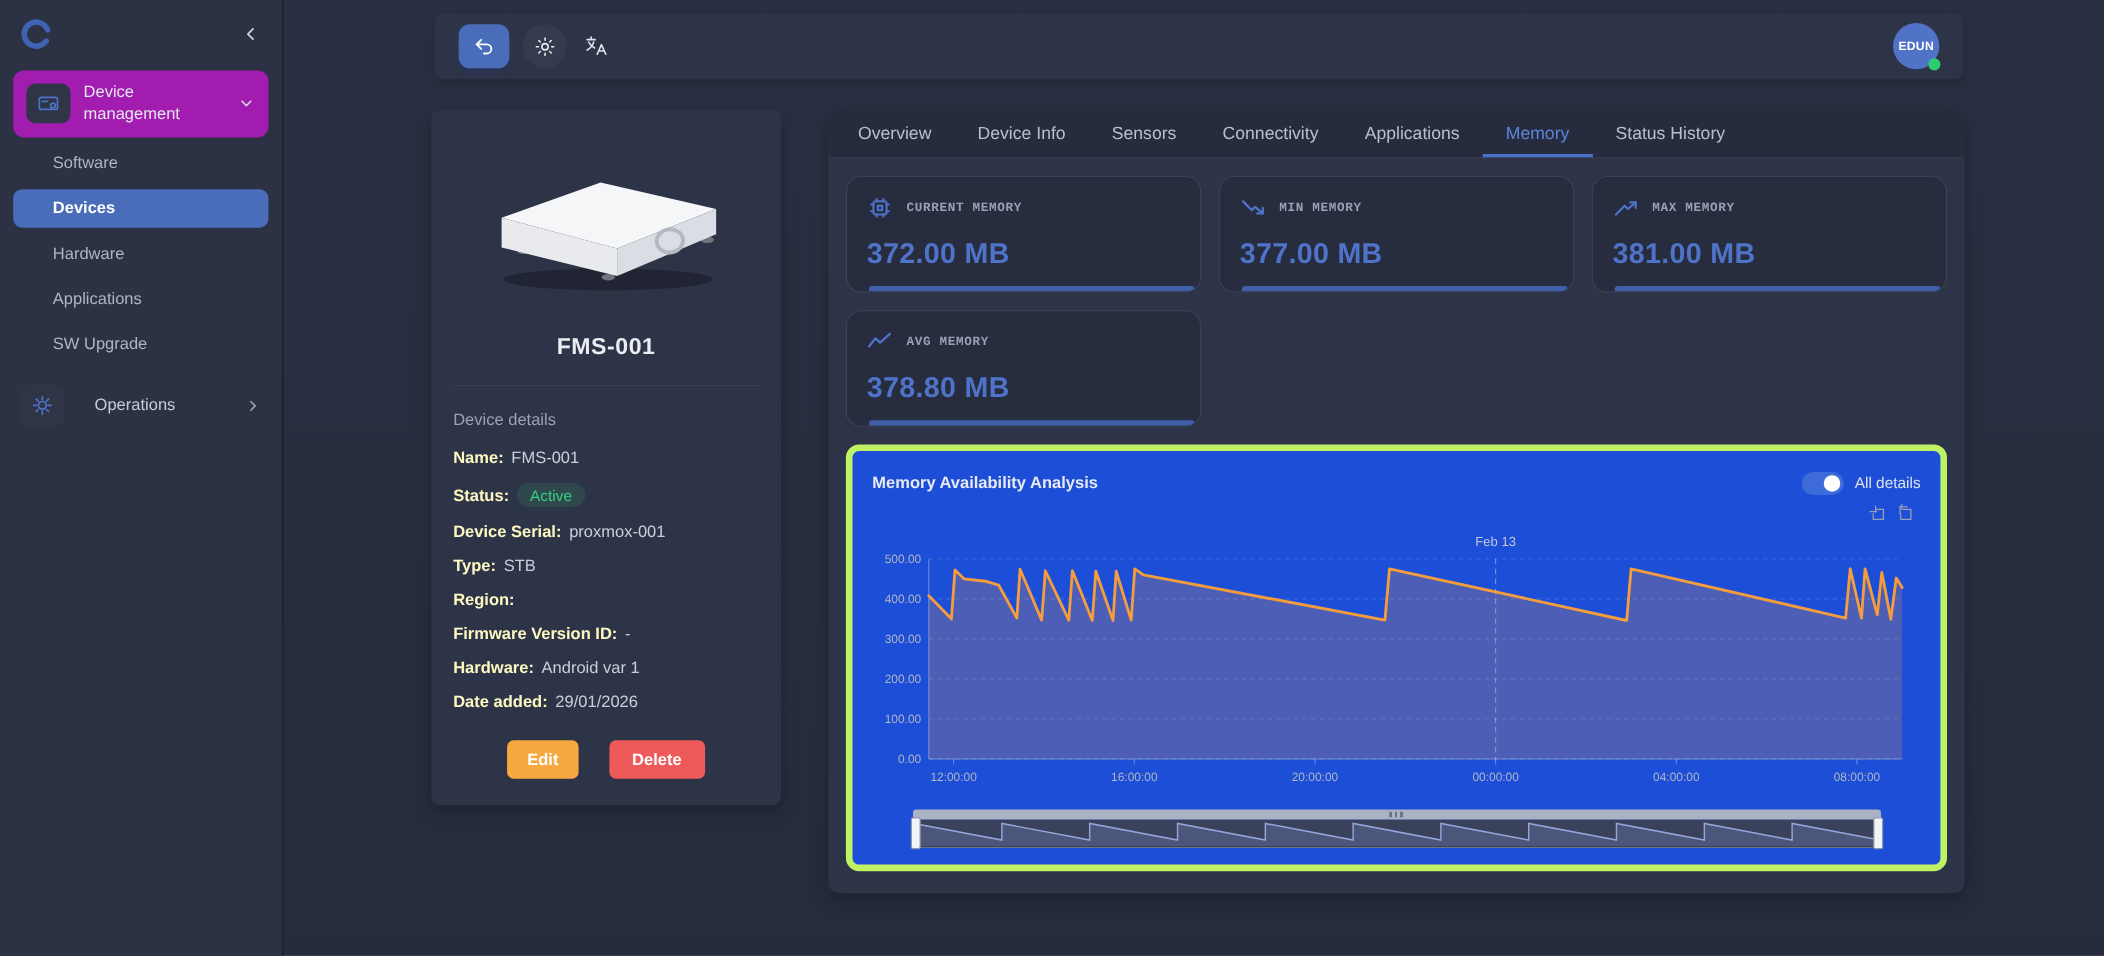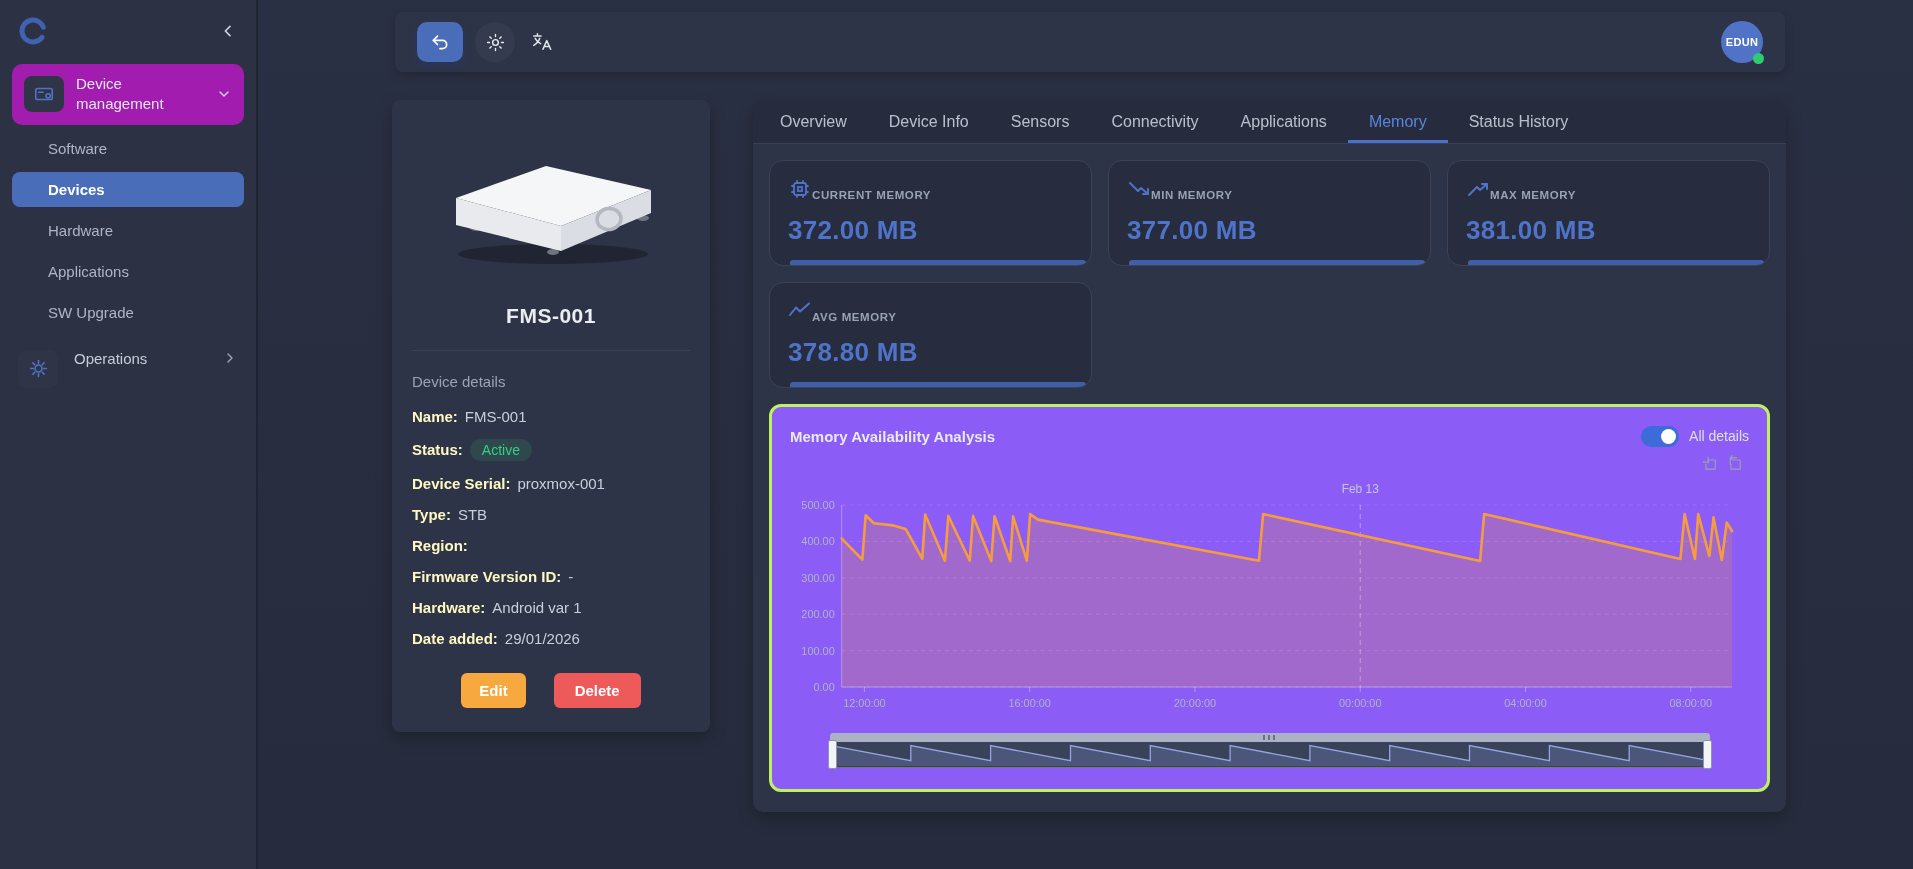--- a/index.html
+++ b/index.html
@@ -29,21 +29,21 @@
   }
   .sb-section-label { flex:1; font-size:15px; line-height:1.35; color:#e3e7ee; }
   .sb-section .chev { color:#cfd4de; }
   .sb-nav { margin-top:6px; }
   .sb-item {
     padding:9px 12px 9px 36px; font-size:15px; color:#aeb5c4; border-radius:8px;
     margin:6px 0; cursor:pointer;
   }
   .sb-item.active { background:#4a6db9; color:#ffffff; font-weight:bold; }
   .sb-ops {
-    margin-top:16px; display:flex; gap:16px; padding:4px 6px; cursor:pointer;
+    margin-top:16px; display:flex; align-items:center; gap:28px; padding:4px 6px; cursor:pointer;
   }
   .sb-ops .sb-ic-box { width:38px; height:38px; }
   .sb-ops-label { flex:1; font-size:15px; color:#c6ccd8; }
   .sb-ops .chev { color:#9aa1b2; }
 
   
   .main { flex:1; position:relative; }
   .topbar {
     margin:12px 128px 0 137px; height:60px; background:#2e3447; border-radius:8px;
     display:flex; align-items:center; padding:0 22px; box-shadow:0 4px 10px rgba(0,0,0,.18);
@@ -109,27 +109,27 @@
   .panel-body { padding:16px; }
   .stat-grid { display:grid; grid-template-columns:repeat(3,1fr); gap:16px; }
   .stat-card {
     position:relative; height:106px; background:#272d3f; border:1px solid #3c4357;
     border-radius:14px; padding:16px 18px; overflow:hidden;
   }
   .stat-card::after {
     content:""; position:absolute; left:20px; right:5px; bottom:0; height:5px;
     background:#3f5fa8; border-radius:3px 3px 0 0;
   }
-  .stat-head { display:flex; align-items:flex-end; color:#4e73c8; }
+  .stat-head { display:flex; align-items:center; gap:12px; color:#4e73c8;font-family:Liberation Mono, monospace; }
   .stat-label { font-size:11.5px; font-weight:bold; letter-spacing:.6px; color:#99a2b4; }
   .stat-value { margin-top:14px; font-size:26px; font-weight:bold; color:#4e73c8; letter-spacing:.3px; }
 
   
   .chart-card {
-    margin-top:16px; background:#8b5cf6; border:3px solid #bef264; border-radius:12px;
+    margin-top:16px; background:#1d4ed8; border:6px solid #bef264; border-radius:12px;
     padding:14px 18px 14px; height:388px;
   }
   .chart-header { display:flex; align-items:center; height:30px; }
   .chart-title { font-size:15px; font-weight:bold; color:#e8eaef; }
   .chart-controls { margin-left:auto; display:flex; align-items:center; gap:10px; }
   .toggle {
     width:38px; height:21px; border-radius:11px; background:#3d6bd8; position:relative;
     border:none; cursor:pointer;
   }
   .toggle .knob {

